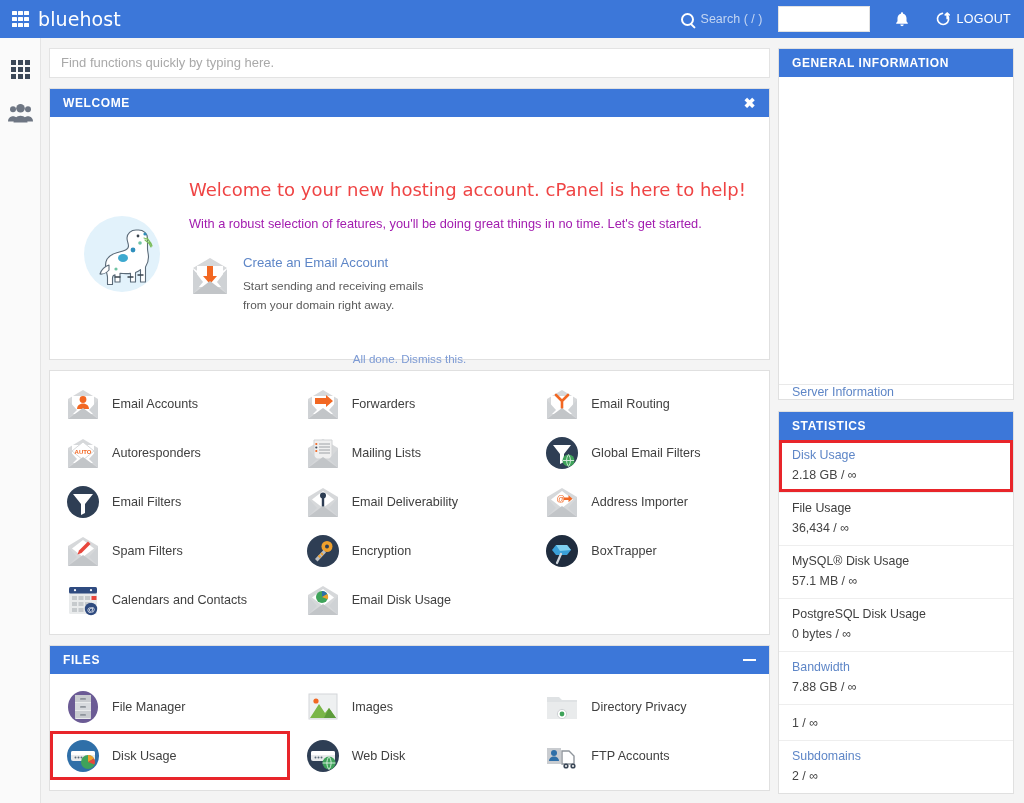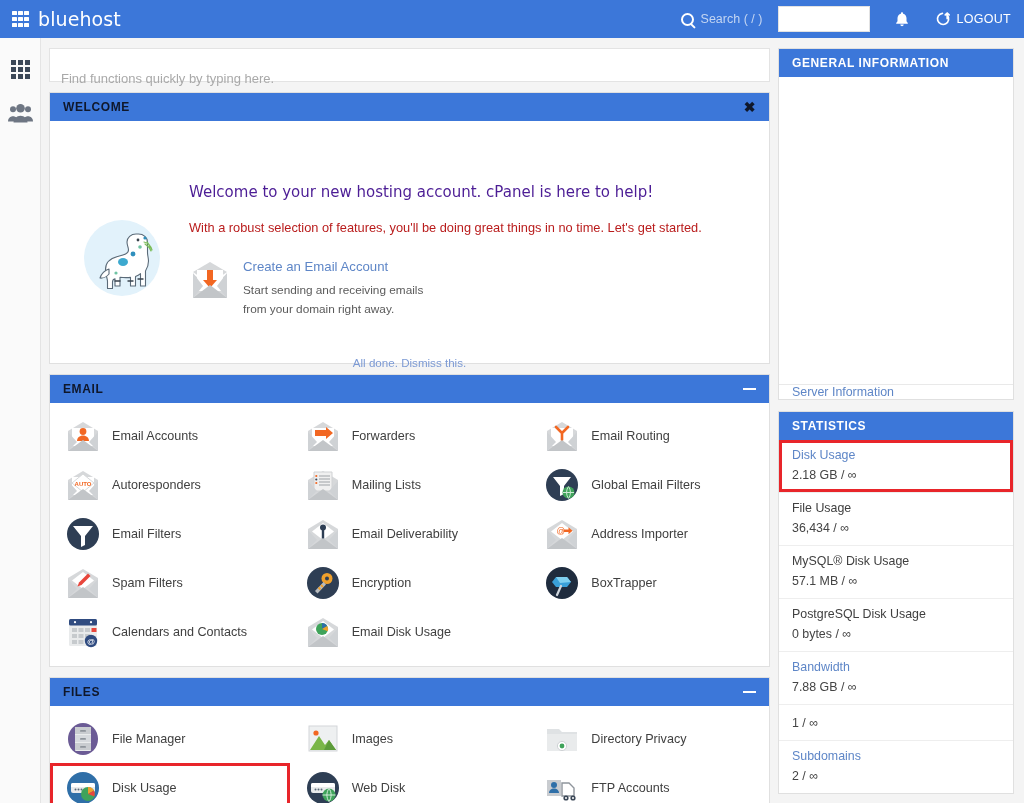--- a/index.html
+++ b/index.html
@@ -65,47 +65,47 @@
     gap: 2px;
   }
   .grid-dark i { background: #3c4858; display: block; }
 
   
   .main {
     position: absolute; left: 49px; top: 48px; width: 721px;
   }
   .searchbar {
     width: 721px; height: 30px; background: #fff; border: 1px solid #e3e3e3;
-    font-size: 13px; color: #a9a9a9; padding: 16px 11px; line-height: 28px;
+    font-size: 13px; color: #a9a9a9; padding: 0 11px; line-height: 28px;
     font-family: "Liberation Sans", sans-serif;
   }
   .panel { background: #fff; border: 1px solid #e0e0e0; margin-top: 10px; }
   .panel-head {
-    height: 28px; background: #3c77d9; color: #0f172a;
+    height: 28px; background: #3c77d9; color: #ffffff;
     display: flex; align-items: center; justify-content: space-between;
     padding: 0 13px; font-size: 12px; font-weight: bold; letter-spacing: .6px;
   }
   .panel-x { font-size: 14px; font-weight: bold; line-height: 1; cursor: pointer; }
   .panel-minus {
     width: 13px; height: 2px; background: #fff; display: block; cursor: pointer;
   }
 
   
   .welcome-body { position: relative; height: 242px; }
   .dino {
     position: absolute; left: 28px; top: 93px; width: 88px; height: 88px;
   }
   .welcome-title {
     position: absolute; left: 139px; top: 62px;
-    font-size: 15px; color: #4c1d95; font-weight: 400; white-space: nowrap;
+    font-size: 18px; color: #ef4444; font-weight: 400; white-space: nowrap;
     font-family: "DejaVu Sans", sans-serif;
   }
   .welcome-sub {
     position: absolute; left: 139px; top: 99px;
-    font-size: 12.8px; color: #b91c1c; white-space: nowrap;
+    font-size: 12.8px; color: #a21caf; white-space: nowrap;
   }
   .tile { position: absolute; left: 139px; top: 138px; display: flex; }
   .tile-ico { width: 42px; height: 42px; margin-right: 12px; flex: none; }
   .tile-link { font-size: 13.2px; color: #5e86c7; display: block; margin-bottom: 6px; }
   .tile-desc { font-size: 11.8px; color: #5a5a5a; line-height: 1.32; }
   .alldone {
     position: absolute; left: 0; right: 0; top: 235px; text-align: center;
     font-size: 11.6px; color: #7c9ad4;
   }
 
@@ -259,24 +259,20 @@
             <span class="tile-desc">Start sending and receiving emails</span><br>
             <span class="tile-desc">from your domain right away.</span>
           </div>
         </div>
 
         <div class="alldone">All done. Dismiss this.</div>
       </div>
     </div>
 
     <div class="panel">
-      <div class="panel-head">
-        <span>EMAIL</span>
-        <span class="panel-minus"></span>
-      </div>
       <div class="grid3">
 
         <div class="item">
           <svg class="item-ico" viewBox="0 0 34 34">
             <path d="M2 12 17 3l15 9v20H2z" fill="#d6d8da"></path>
               <path d="M6 9h22v18H6z" fill="#fff"></path>
             <circle cx="17" cy="12.5" r="3.4" fill="#f26722"></circle>
               <path d="M11 22c0-3.4 2.7-5.6 6-5.6s6 2.2 6 5.6z" fill="#f26722"></path>
             <path d="M2 32 17 21l15 11z" fill="#c2c5c8"></path>
               <path d="M2 13v19l9-9z" fill="#cfd2d5"></path>

